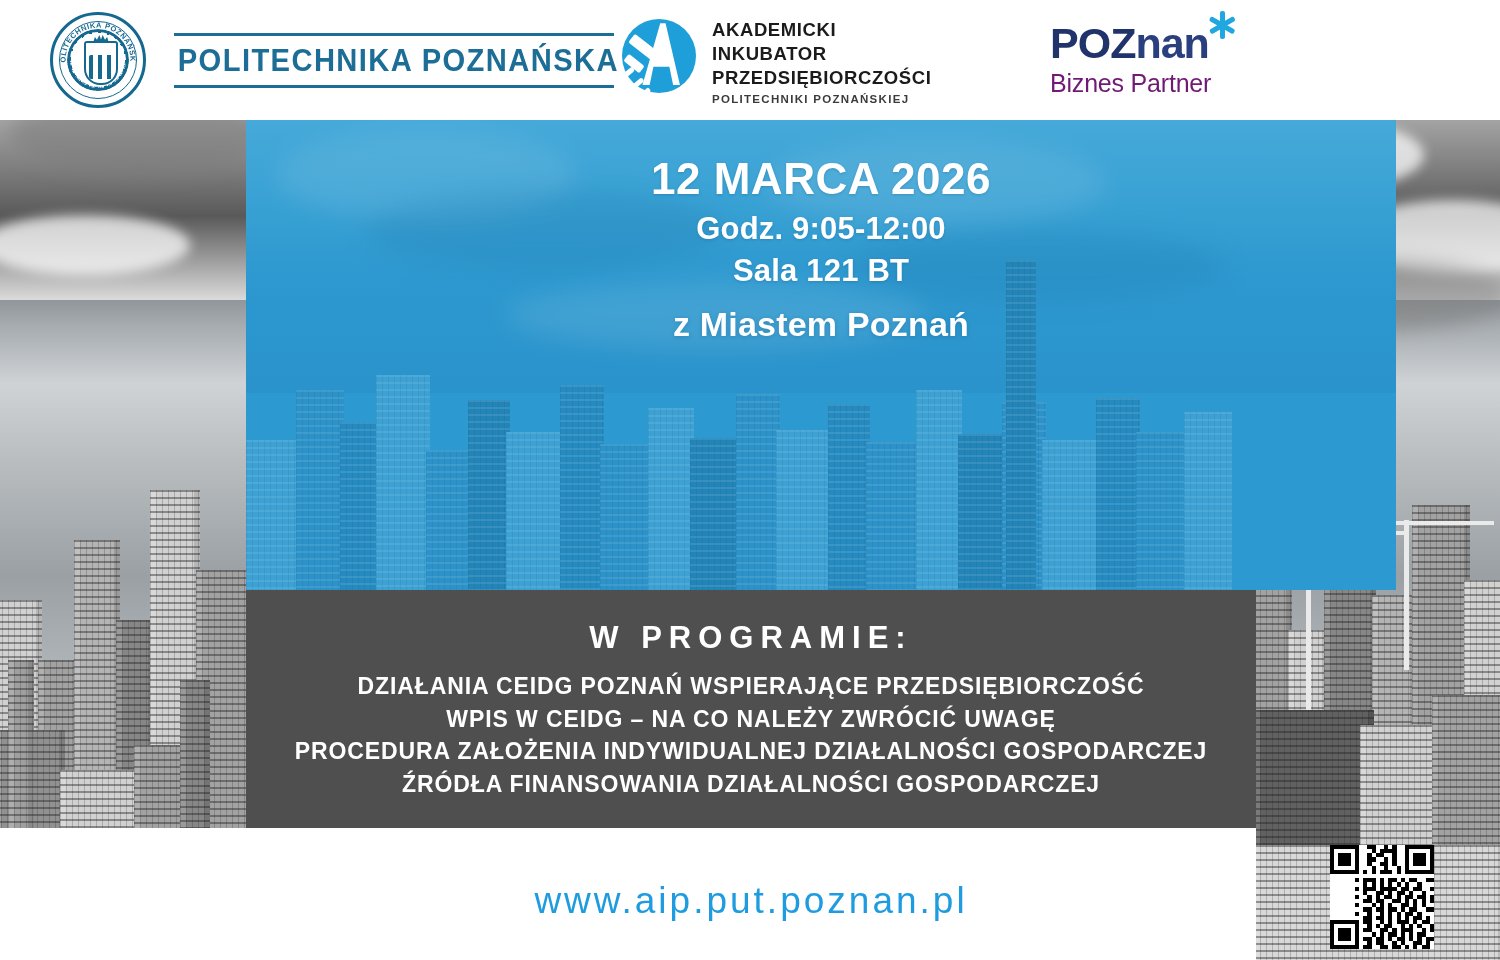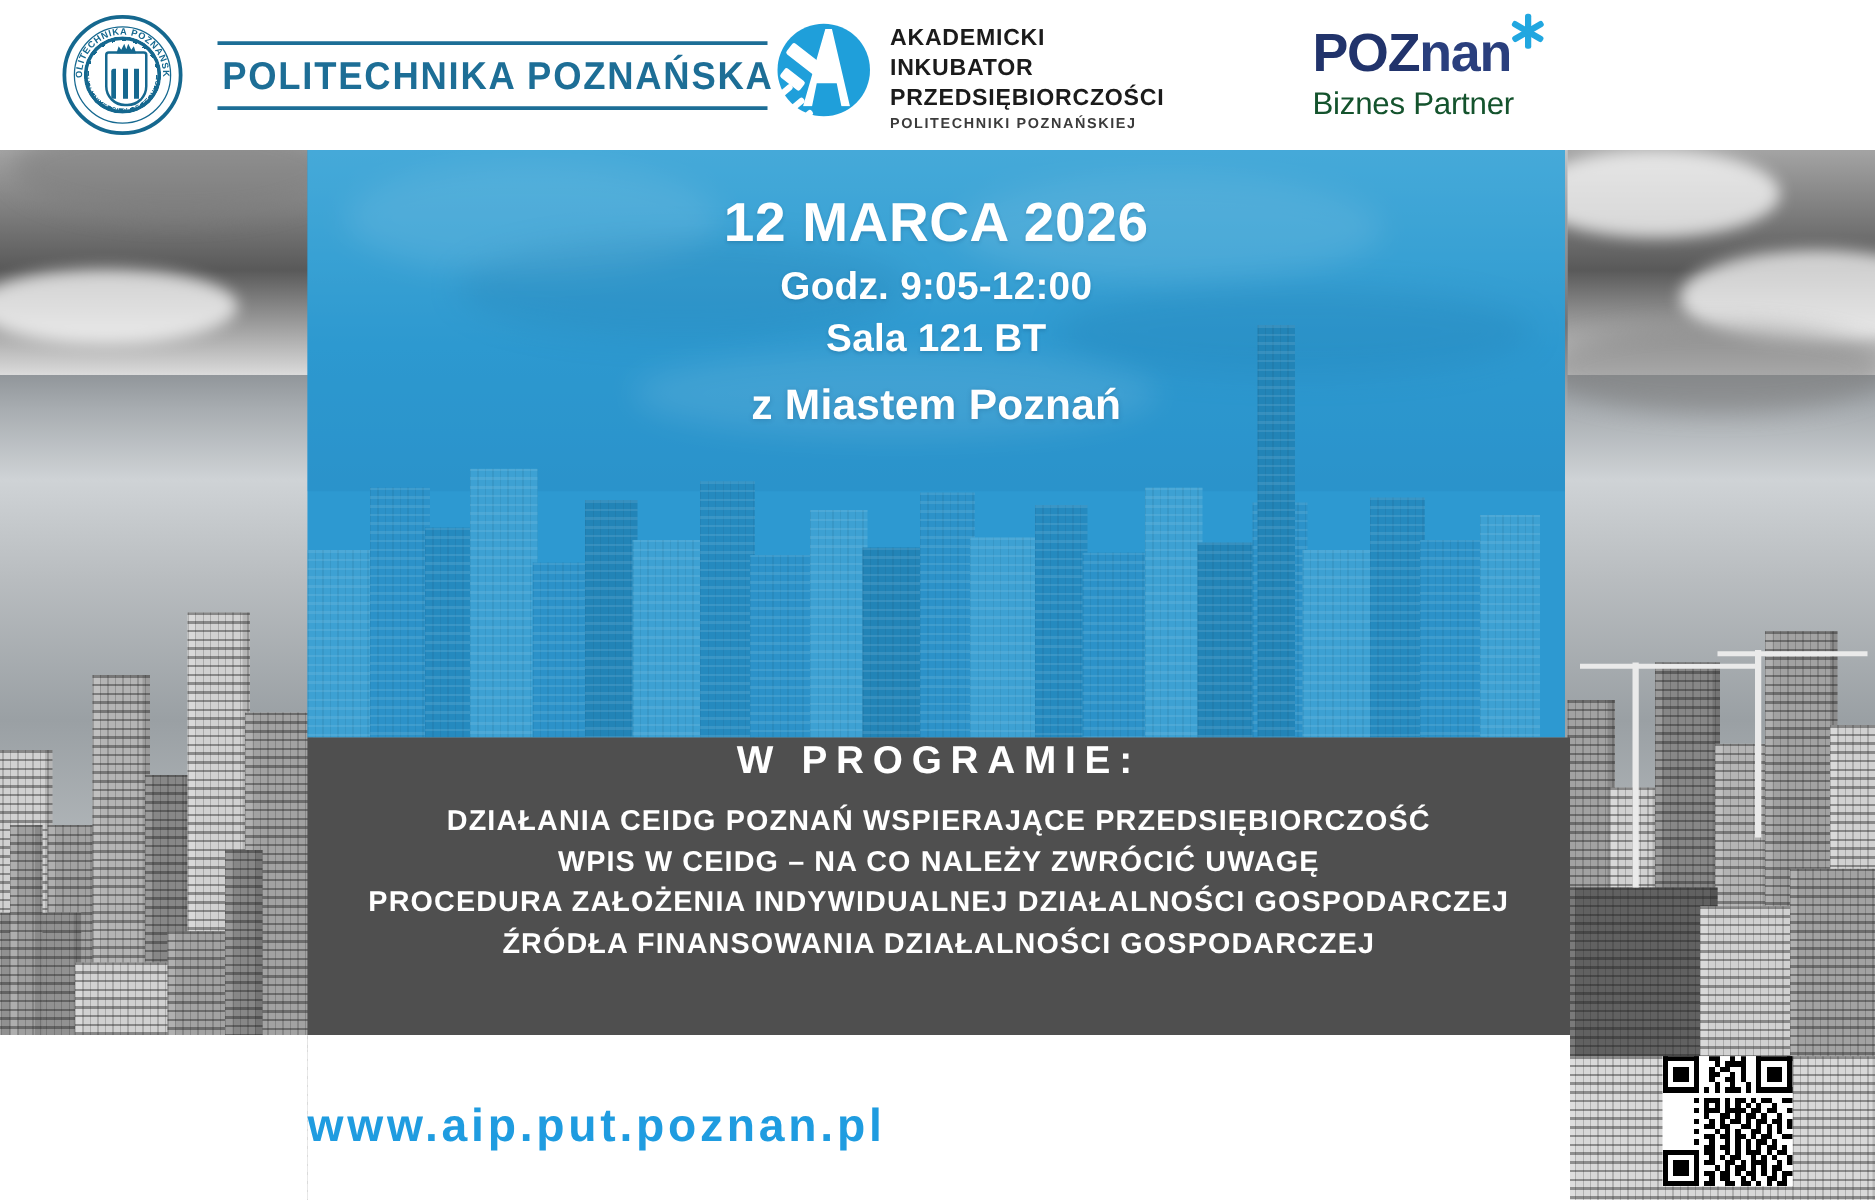--- a/index.html
+++ b/index.html
@@ -76,24 +76,24 @@
   .aip-sub{font-family:"Liberation Sans Narrow","Liberation Sans",sans-serif;
     font-size:11.5px;font-weight:700;color:#3b3b3b;letter-spacing:1.3px;margin-top:3px;white-space:nowrap;}
 
   
   .poz-logo{position:absolute;left:1050px;top:22px;}
   .poz-main{position:relative;font-size:43px;font-weight:700;color:#21336b;letter-spacing:-1px;line-height:1;white-space:nowrap;}
   .poz-main .nan{color:#2a3f7d;}
   .poz-star{position:absolute;right:-26px;top:-12px;width:30px;height:30px;}
   .poz-star span{position:absolute;left:13px;top:1px;width:4.5px;height:28px;background:#21a7e0;border-radius:2px;
     transform-origin:50% 50%;}
-  .poz-sub{font-size:25px;color:#14532d;font-weight:400;letter-spacing:-.2px;margin-top:4px;white-space:nowrap;}
-
-  
-  .hero{position:absolute;left:246px;top:120px;width:1006px;height:470px;z-index:5;overflow:hidden;
+  .poz-sub{font-size:25px;color:#701a75;font-weight:400;letter-spacing:-.2px;margin-top:4px;white-space:nowrap;}
+
+  
+  .hero{position:absolute;left:246px;top:120px;width:1150px;height:470px;z-index:5;overflow:hidden;
     background:#2f9ad2;}
   .hero-sky{position:absolute;left:0;top:0;width:100%;height:58%;
     background:linear-gradient(180deg,#59b6e0 0%,#45a9d8 28%,#2f99d0 58%,#2a8fc8 100%);}
   .hero-cloud{position:absolute;border-radius:50%;background:rgba(255,255,255,.17);filter:blur(12px);}
   .hero-cloud.dark{background:rgba(20,90,140,.20);}
   .hero-city{position:absolute;left:0;bottom:0;width:100%;height:52%;}
   .hb{position:absolute;bottom:0;background:#2d8ec4;}
   .hb::after{content:"";position:absolute;inset:0;
     background-image:repeating-linear-gradient(180deg,rgba(255,255,255,.16) 0 2px,rgba(0,0,0,0) 2px 7px),
                      repeating-linear-gradient(90deg,rgba(0,0,0,.10) 0 1px,rgba(0,0,0,0) 1px 6px);}
@@ -112,29 +112,29 @@
   .ev-title{font-size:62px;font-weight:700;line-height:1.06;margin-top:48px;letter-spacing:.5px;
     text-shadow:0 2px 5px rgba(0,60,100,.26);}
   .ev-title .l2{display:block;}
   .ev-sub{font-size:34px;font-weight:700;margin-top:16px;letter-spacing:.2px;
     text-shadow:0 1px 4px rgba(0,60,100,.24);}
 
   
   .program{position:absolute;left:246px;top:590px;width:1010px;height:238px;background:#4f4f4f;z-index:5;
     text-align:center;color:#ffffff;}
   .pg-head{font-family:"Liberation Sans Narrow","Liberation Sans",sans-serif;
-    font-size:31px;font-weight:700;letter-spacing:7px;}
+    font-size:31px;font-weight:700;letter-spacing:7px;padding-top:30px;}
   .pg-list{margin-top:14px;}
   .pg-item{font-family:"Liberation Sans Narrow","Liberation Sans",sans-serif;
     font-size:23px;font-weight:700;letter-spacing:.9px;line-height:1.42;white-space:nowrap;}
 
   
   .footer{position:absolute;left:246px;top:828px;width:1010px;height:132px;background:#ffffff;z-index:5;}
-  .site{position:absolute;left:0;right:0;top:52px;text-align:left;
-    font-size:37px;font-weight:700;color:#1f9ce0;letter-spacing:3px;}
+  .site{position:absolute;left:0;right:0;top:52px;text-align:center;
+    font-size:37px;font-weight:400;color:#1f9ce0;letter-spacing:3px;}
 
   .footer-white-l{position:absolute;left:0;top:828px;width:246px;height:132px;background:#ffffff;z-index:4;}
 
   
   .qr{position:absolute;left:1330px;top:845px;width:104px;height:104px;z-index:7;background:#fff;}
   .qr svg{display:block;}
 </style>
 </head>
 <body>
 

